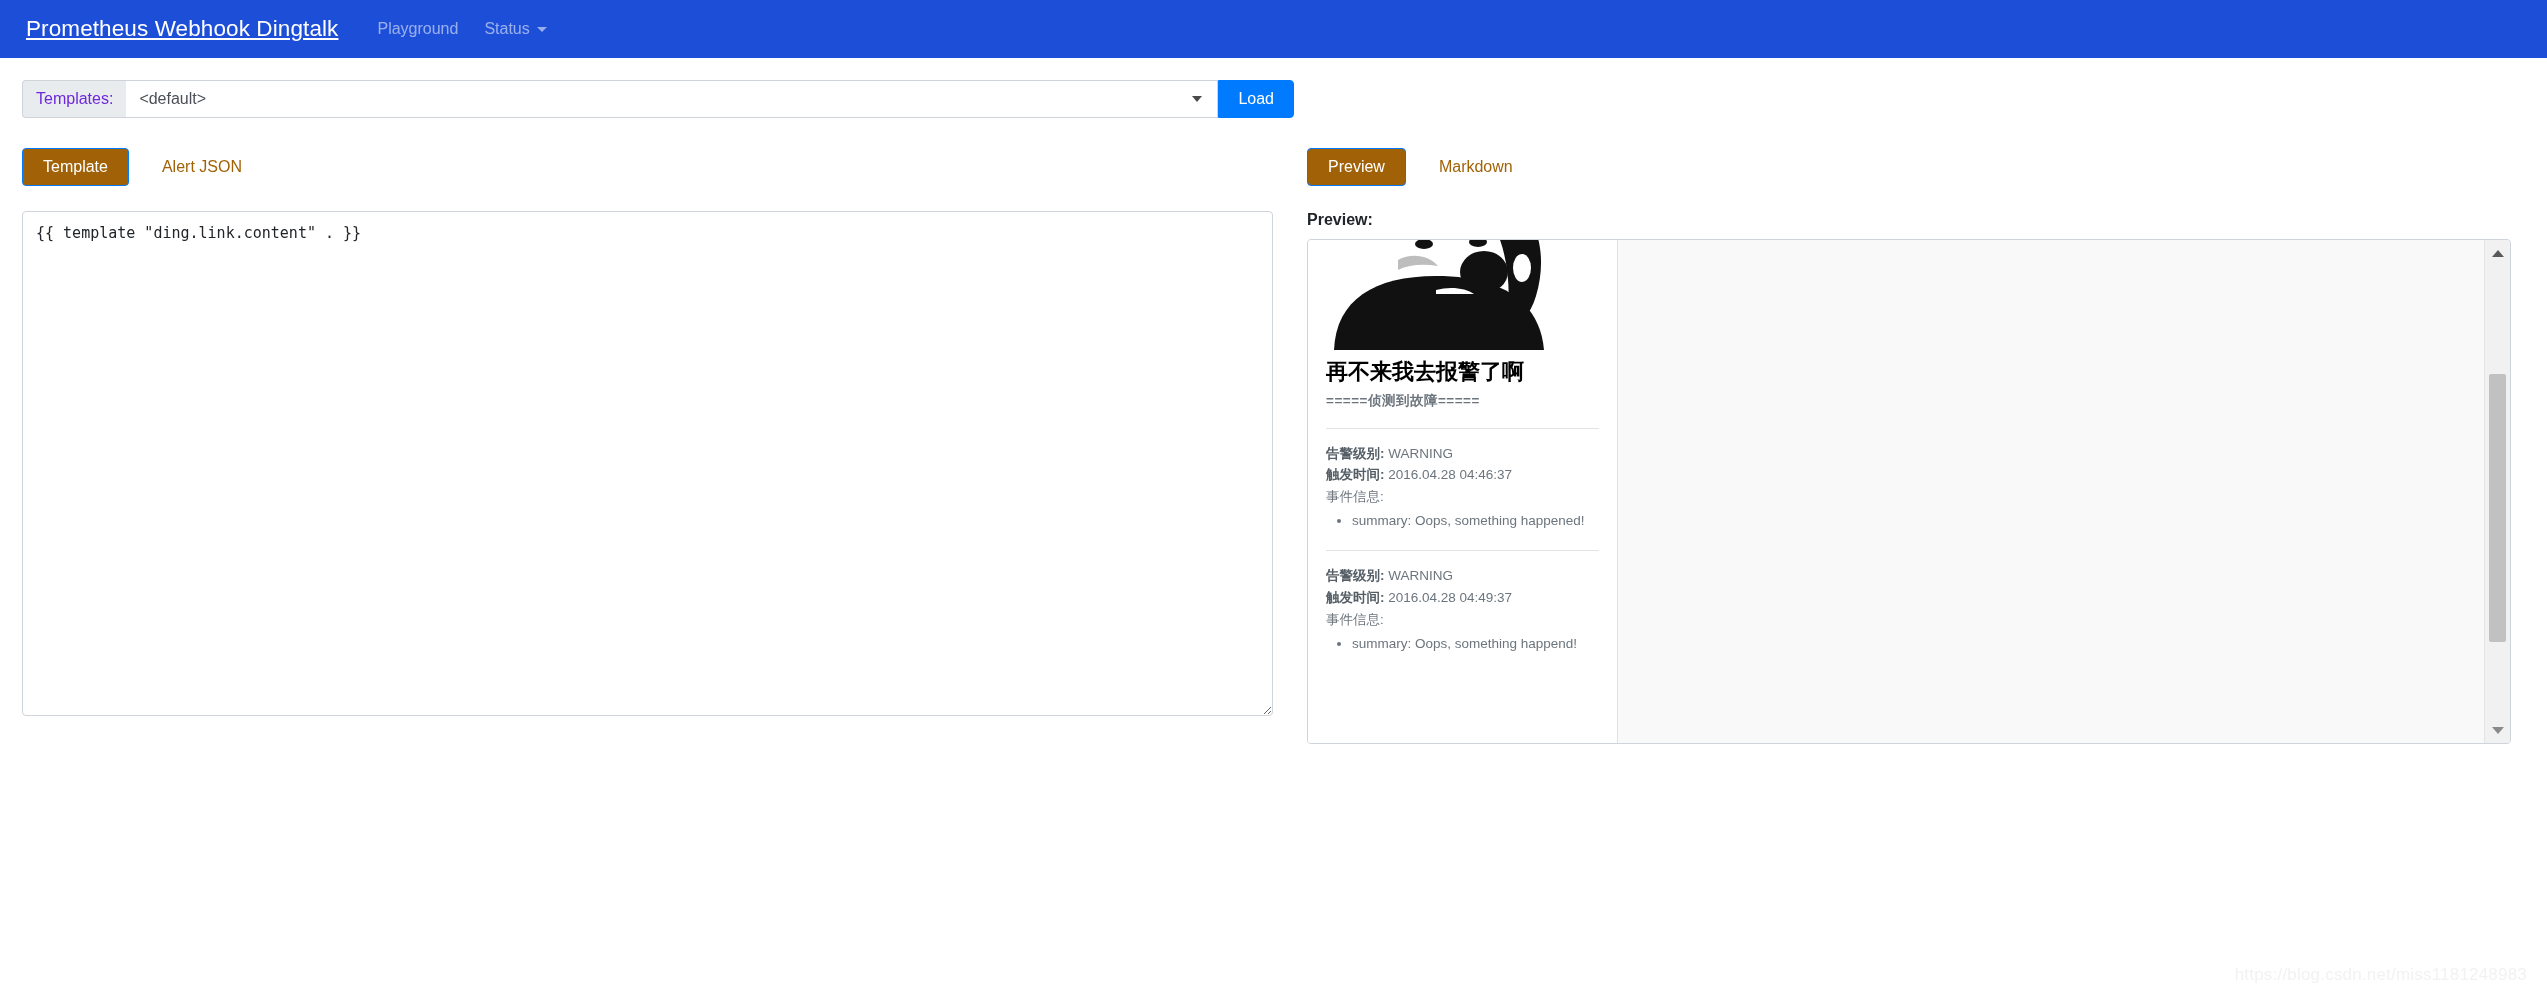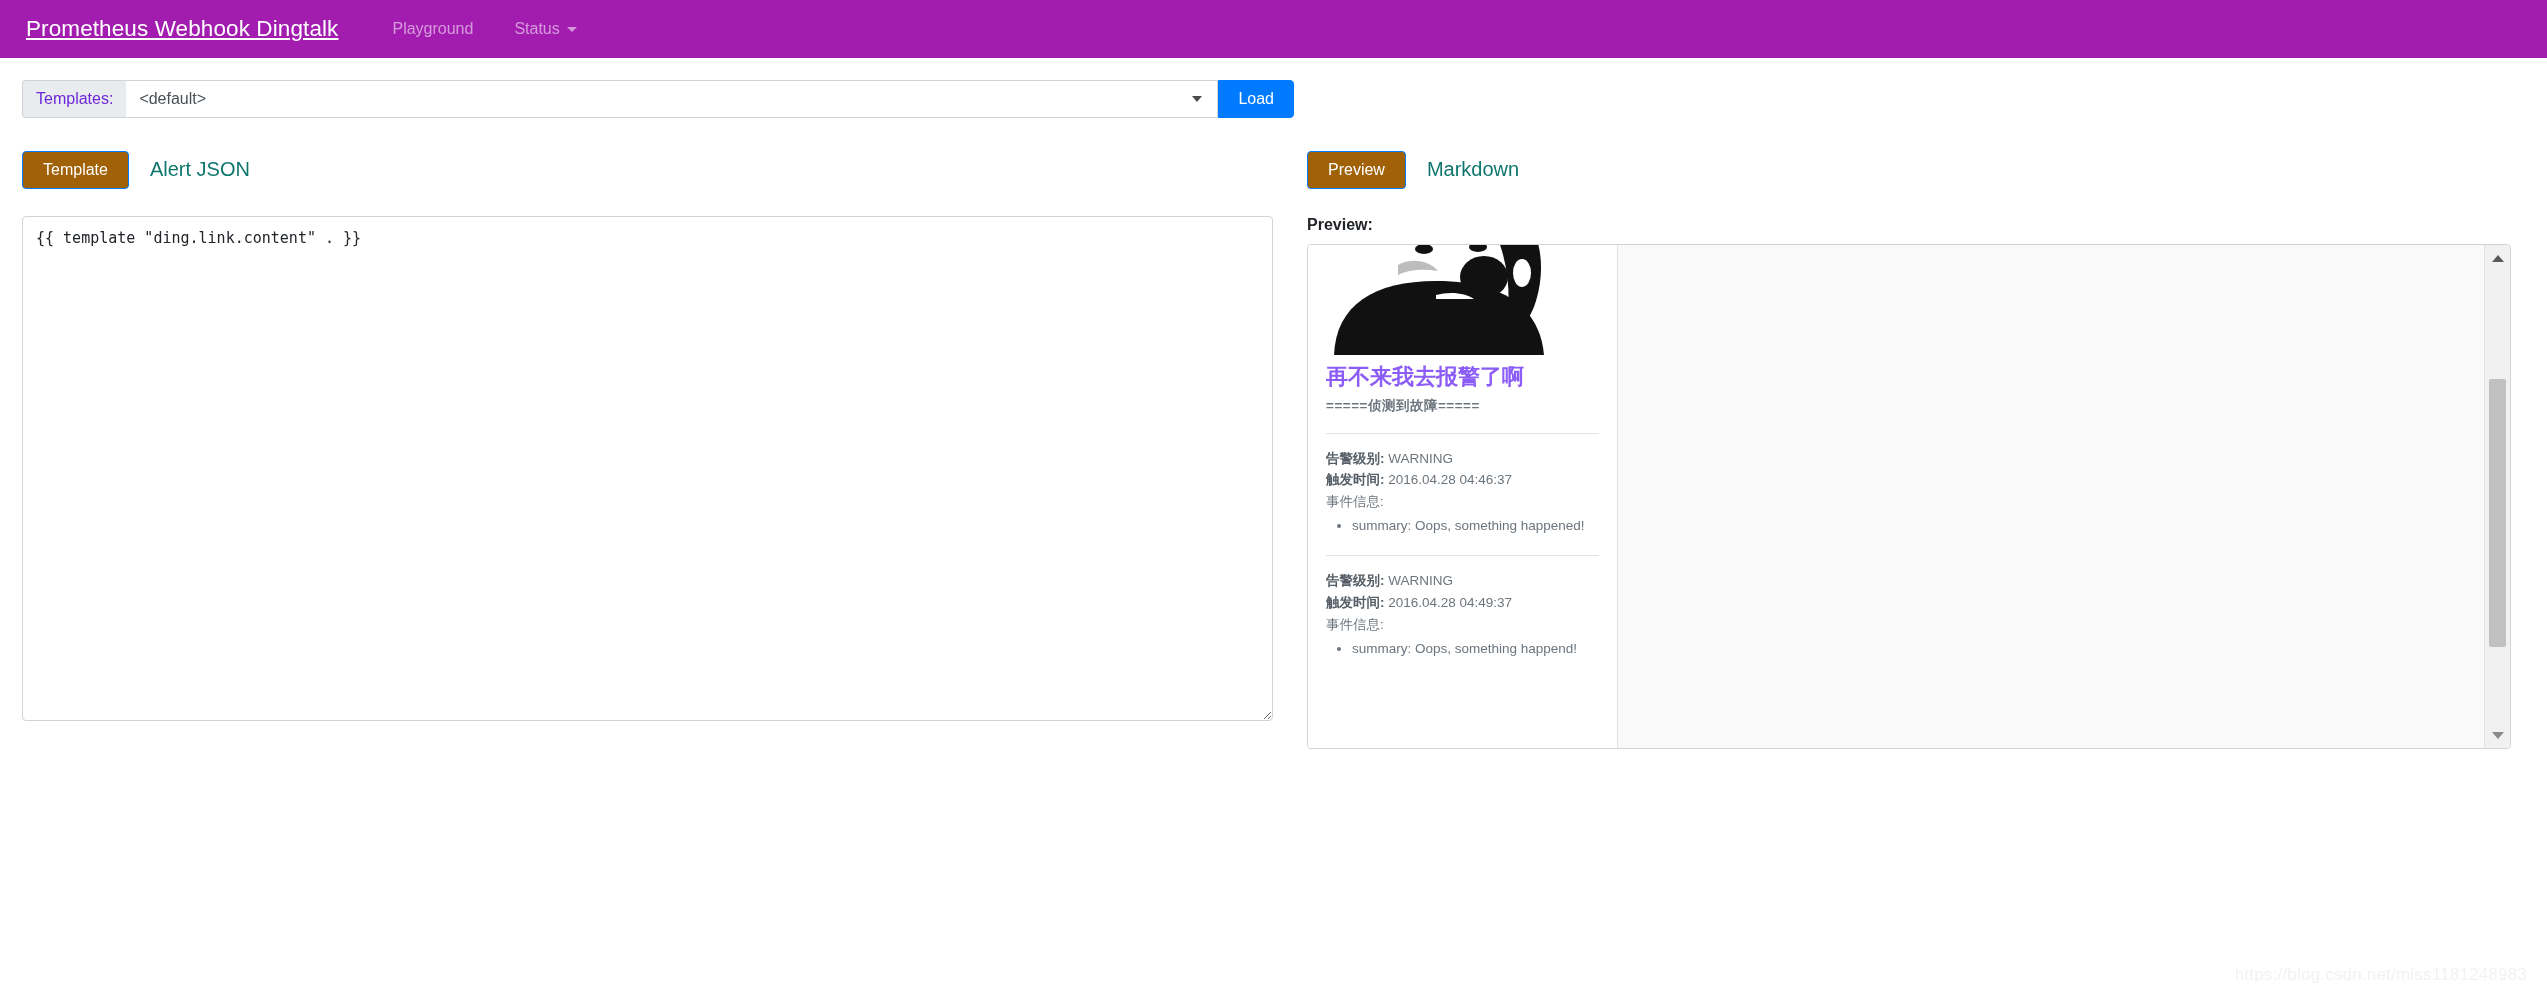--- a/index.html
+++ b/index.html
@@ -6,25 +6,25 @@
   html, body {
     margin: 0; padding: 0;
     width: 2547px; height: 993px;
     background: #ffffff;
     font-family: "Liberation Sans", sans-serif;
     overflow: hidden;
   }
   
   .navbar {
     height: 58px;
-    background: #a21caf;
+    background: #1d4ed8;
     display: flex;
     align-items: center;
     padding: 0 26px;
-    gap: 15px;
+    gap: 0;
   }
   .navbar-brand {
     color: #ffffff;
     font-size: 22.5px;
     font-weight: 400;
     letter-spacing: 0.1px;
     white-space: nowrap;
     margin-right: 26px;
   }
   .nav-link {
@@ -124,24 +124,24 @@
     color: #fff;
     border-radius: 4px;
     font-size: 16px;
     padding: 9px 20px;
     cursor: pointer;
     white-space: nowrap;
   }
   .btn-tab-link {
     background: transparent;
     border: 1px solid transparent;
-    color: #0f766e;
+    color: #a16207;
     border-radius: 4px;
-    font-size: 20px;
-    padding: 9px 20px;
+    font-size: 16px;
+    padding: 9px 32px;
     cursor: pointer;
     white-space: nowrap;
   }
   .section-label {
     font-size: 16px;
     font-weight: bold;
     color: #212529;
     margin-bottom: 10px;
     display: block;
   }
@@ -188,21 +188,21 @@
   .meme-img {
     width: 244px;
     height: 186px;
     display: block;
     margin: 6px 0 0 0;
     background: #fff;
   }
   .md-h {
     font-size: 22px;
     font-weight: bold;
-    color: #8b5cf6;
+    color: #000000;
     margin: 8px 0 6px 0;
     line-height: 1.25;
   }
   .md-sub {
     font-size: 13.5px;
     font-weight: bold;
     color: #6c757d;
     margin: 0 0 4px 0;
     letter-spacing: 0.5px;
   }

